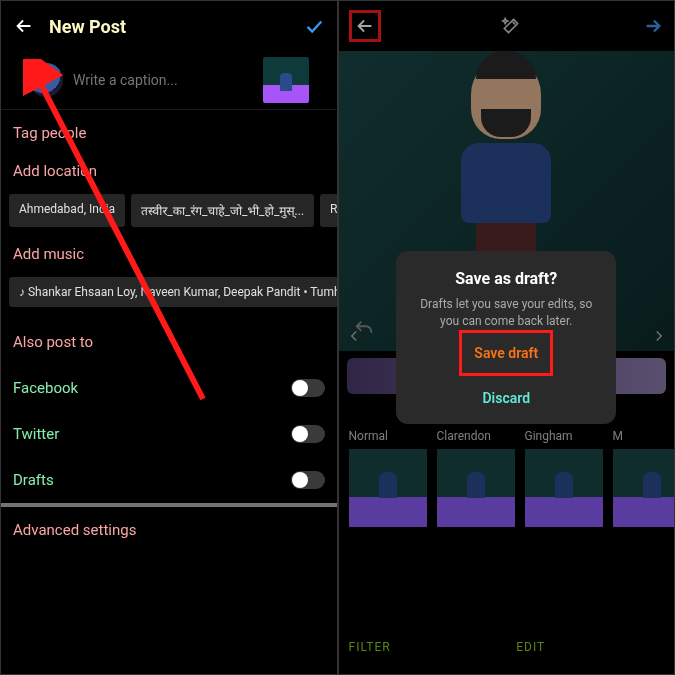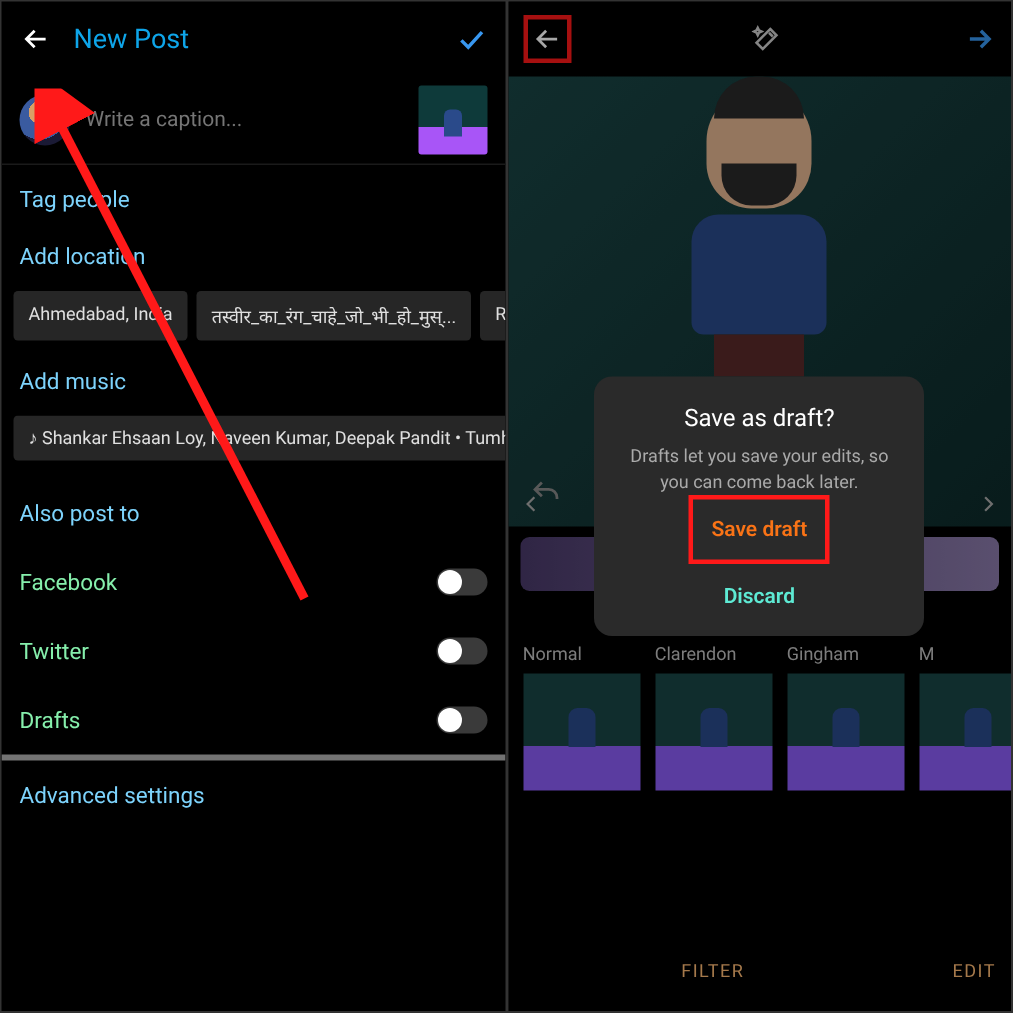--- a/index.html
+++ b/index.html
@@ -1,49 +1,49 @@
 <!DOCTYPE html>
 <html><head>
 <meta charset="utf-8">
 <style>
 *{margin:0;padding:0;box-sizing:border-box;font-family:-apple-system,BlinkMacSystemFont,"Segoe UI",Roboto,Arial,sans-serif}
 html,body{width:675px;height:675px;background:#333;overflow:hidden}
 .wrap{display:flex;gap:2px;width:675px;height:675px;background:#333;padding:1px}
 .phone{flex:1;background:#000;position:relative;overflow:hidden}
 .header{display:flex;align-items:center;height:50px;padding:0 12px;gap:14px}
 .hicon{width:22px;height:22px;display:flex;align-items:center;justify-content:center;color:#fff}
-.title{flex:1;color:#0ea5e9;font-size:18px;font-weight:400}
+.title{flex:1;color:#fef9c3;font-size:18px;font-weight:700}
 .check{color:#3897f0}
-.caprow{display:flex;align-items:center;height:58px;padding:0 12px;gap:10px}
+.caprow{display:flex;align-items:center;height:58px;padding:0 28px;gap:10px}
 .avatar{width:34px;height:34px;border-radius:50%;background:radial-gradient(circle at 40% 35%,#d9a066 0 25%,#3a5ba0 25% 60%,#1a1a35 60%)}
 .capin{flex:1;background:transparent;border:0;color:#888;font-size:14px;outline:0}
 .thumb{width:46px;height:46px;background:linear-gradient(#0e3a3a,#0e3a3a 60%,#a855f7 60%,#a855f7);border-radius:2px;position:relative}
 .thumb::after{content:"";position:absolute;left:50%;top:35%;transform:translateX(-50%);width:12px;height:18px;background:#2a4a8a;border-radius:4px 4px 0 0}
-.row{color:#7dd3fc;font-size:15px;padding:14px 12px;border-top:1px solid #1a1a1a}
+.row{color:#fca5a5;font-size:15px;padding:14px 12px;border-top:1px solid #1a1a1a}
 .chips{display:flex;gap:6px;padding:0 8px 12px;overflow:hidden}
 .chip{background:#262626;color:#e0e0e0;font-size:12px;padding:8px 10px;border-radius:3px;white-space:nowrap;flex-shrink:0}
 .trow{display:flex;align-items:center;justify-content:space-between;padding:14px 12px;color:#86efac;font-size:15px}
 .toggle{width:34px;height:18px;background:#3a3a3a;border-radius:9px;position:relative}
 .toggle::after{content:"";position:absolute;left:1px;top:1px;width:16px;height:16px;background:#fff;border-radius:50%}
 .arrow-anno{position:absolute;left:22px;top:58px;pointer-events:none}
 .preview{height:300px;background:linear-gradient(135deg,#1a4545,#0d2b2b);display:flex;align-items:flex-start;justify-content:center;padding-top:8px}
 .redbox{border:3px solid #ff1919;padding:2px}
 .header2{display:flex;align-items:center;justify-content:space-between;height:50px;padding:0 10px}
 .wand{color:#ccc}
 .next{color:#3897f0}
 .filters{display:flex;gap:10px;padding:8px 10px;overflow:hidden}
 .fitem{width:78px;text-align:left;flex-shrink:0}
 .flabel{color:#c0c0c0;font-size:12px;margin-bottom:6px;white-space:nowrap}
 .fthumb{width:78px;height:78px;background:linear-gradient(#1a4545,#1a4545 62%,#8b5cf6 62%);position:relative}
 .fthumb::after{content:"";position:absolute;left:50%;top:30%;transform:translateX(-50%);width:18px;height:26px;background:#2a4a8a;border-radius:6px 6px 0 0}
 .bottomtabs{display:flex;position:absolute;bottom:10px;left:0;right:0}
-.btab{flex:1;text-align:right;color:#fdba74;font-size:12px;letter-spacing:1px;padding:10px}
+.btab{flex:1;text-align:left;color:#84cc16;font-size:12px;letter-spacing:1px;padding:10px}
 .modal-ov{position:absolute;inset:0;background:rgba(0,0,0,.35);display:flex;align-items:center;justify-content:center}
 .modal{background:#2a2a2a;border-radius:12px;width:220px;padding:18px 14px 8px;text-align:center}
-.mtitle{color:#fff;font-size:16px;font-weight:400;margin-bottom:8px}
+.mtitle{color:#fff;font-size:16px;font-weight:700;margin-bottom:8px}
 .mdesc{color:#aaa;font-size:12px;line-height:1.4;margin-bottom:0}
 .mbtn{padding:10px;font-size:14px;font-weight:600}
 .save{color:#f97316}
 .discard{color:#5eead4}
 .stripe{position:absolute;bottom:280px;left:0;right:0;height:36px;background:linear-gradient(90deg,#4a3a6a,#6a5a8a,#8a7aaa);border-radius:6px;margin:0 8px}
 .undo{position:absolute;bottom:330px;left:14px;color:#888}
 .nav-l{position:absolute;bottom:325px;left:6px;color:#aaa}
 .nav-r{position:absolute;bottom:325px;right:6px;color:#aaa}
 .avatar-char{position:relative;width:120px;height:180px}
 .ac-face{width:70px;height:80px;background:#e3b591;border-radius:35px 35px 30px 30px;margin:0 auto;position:relative}

